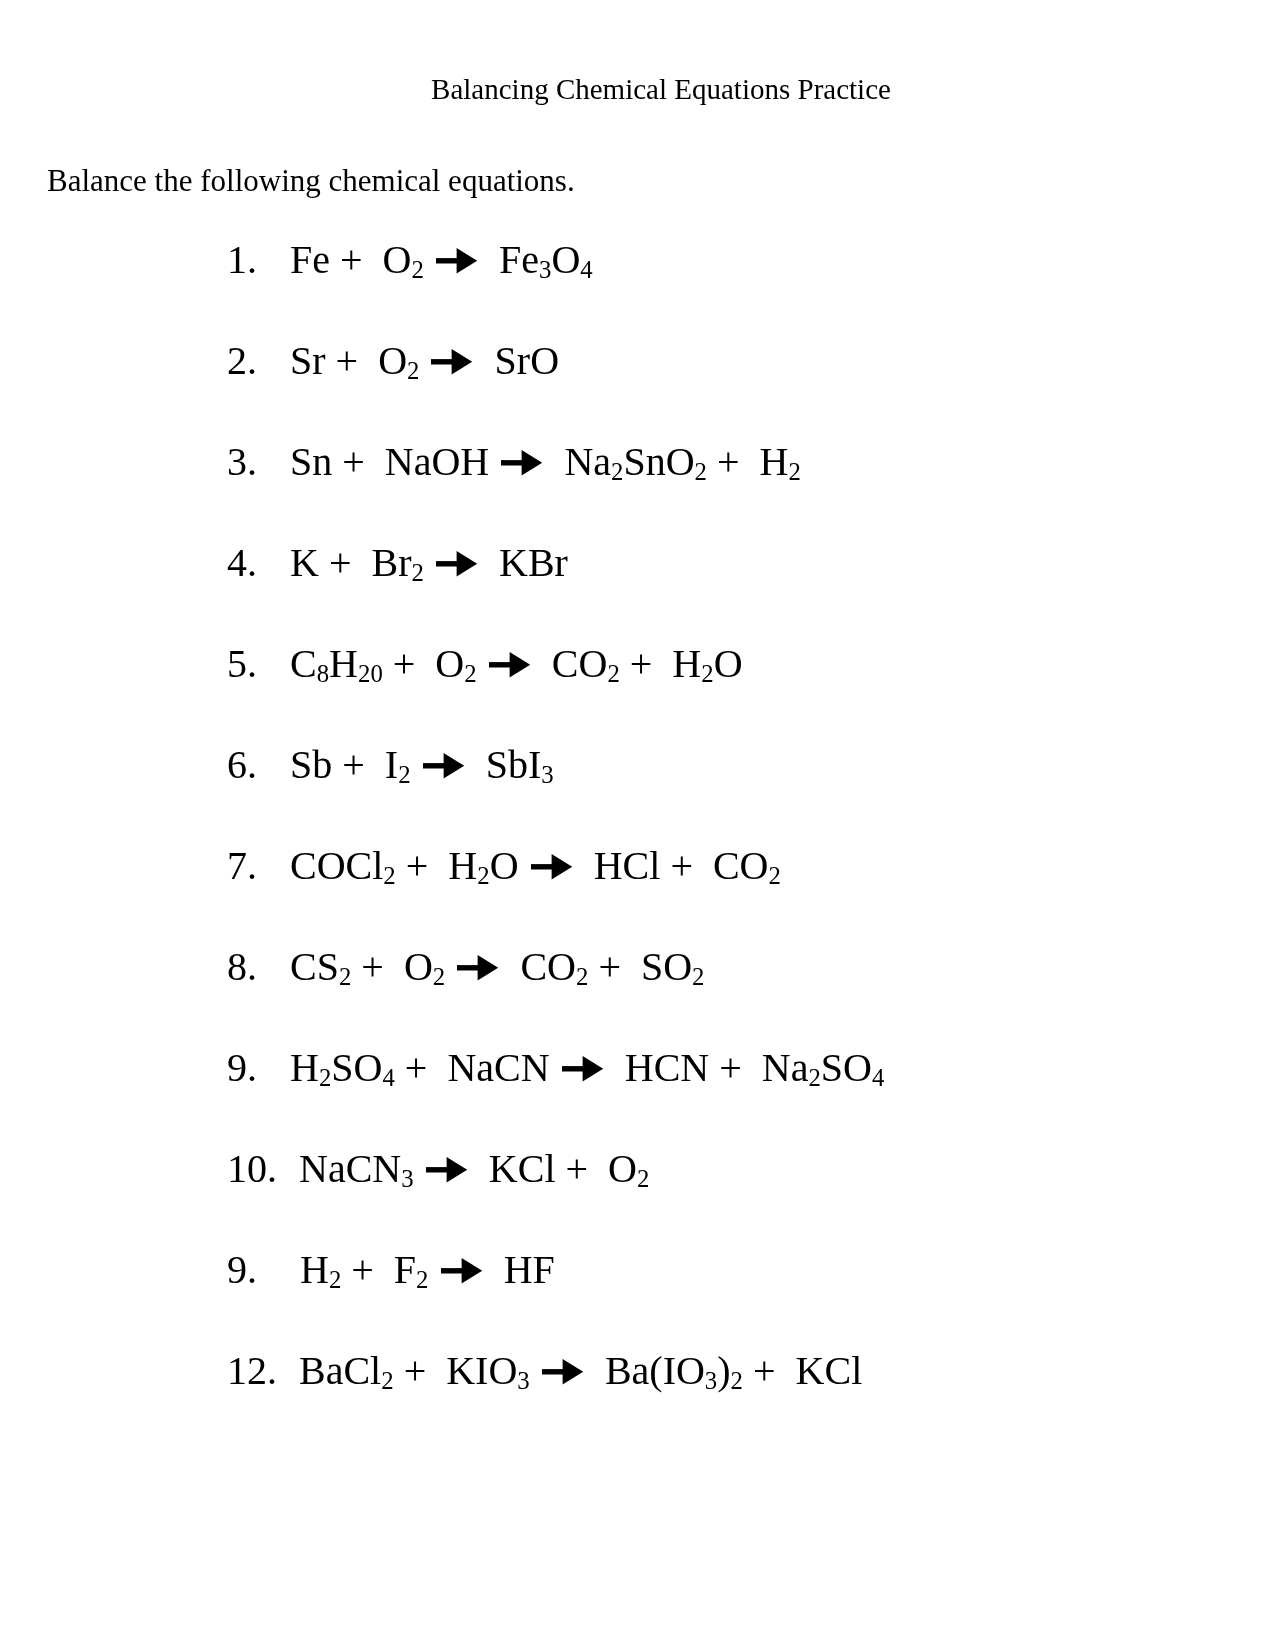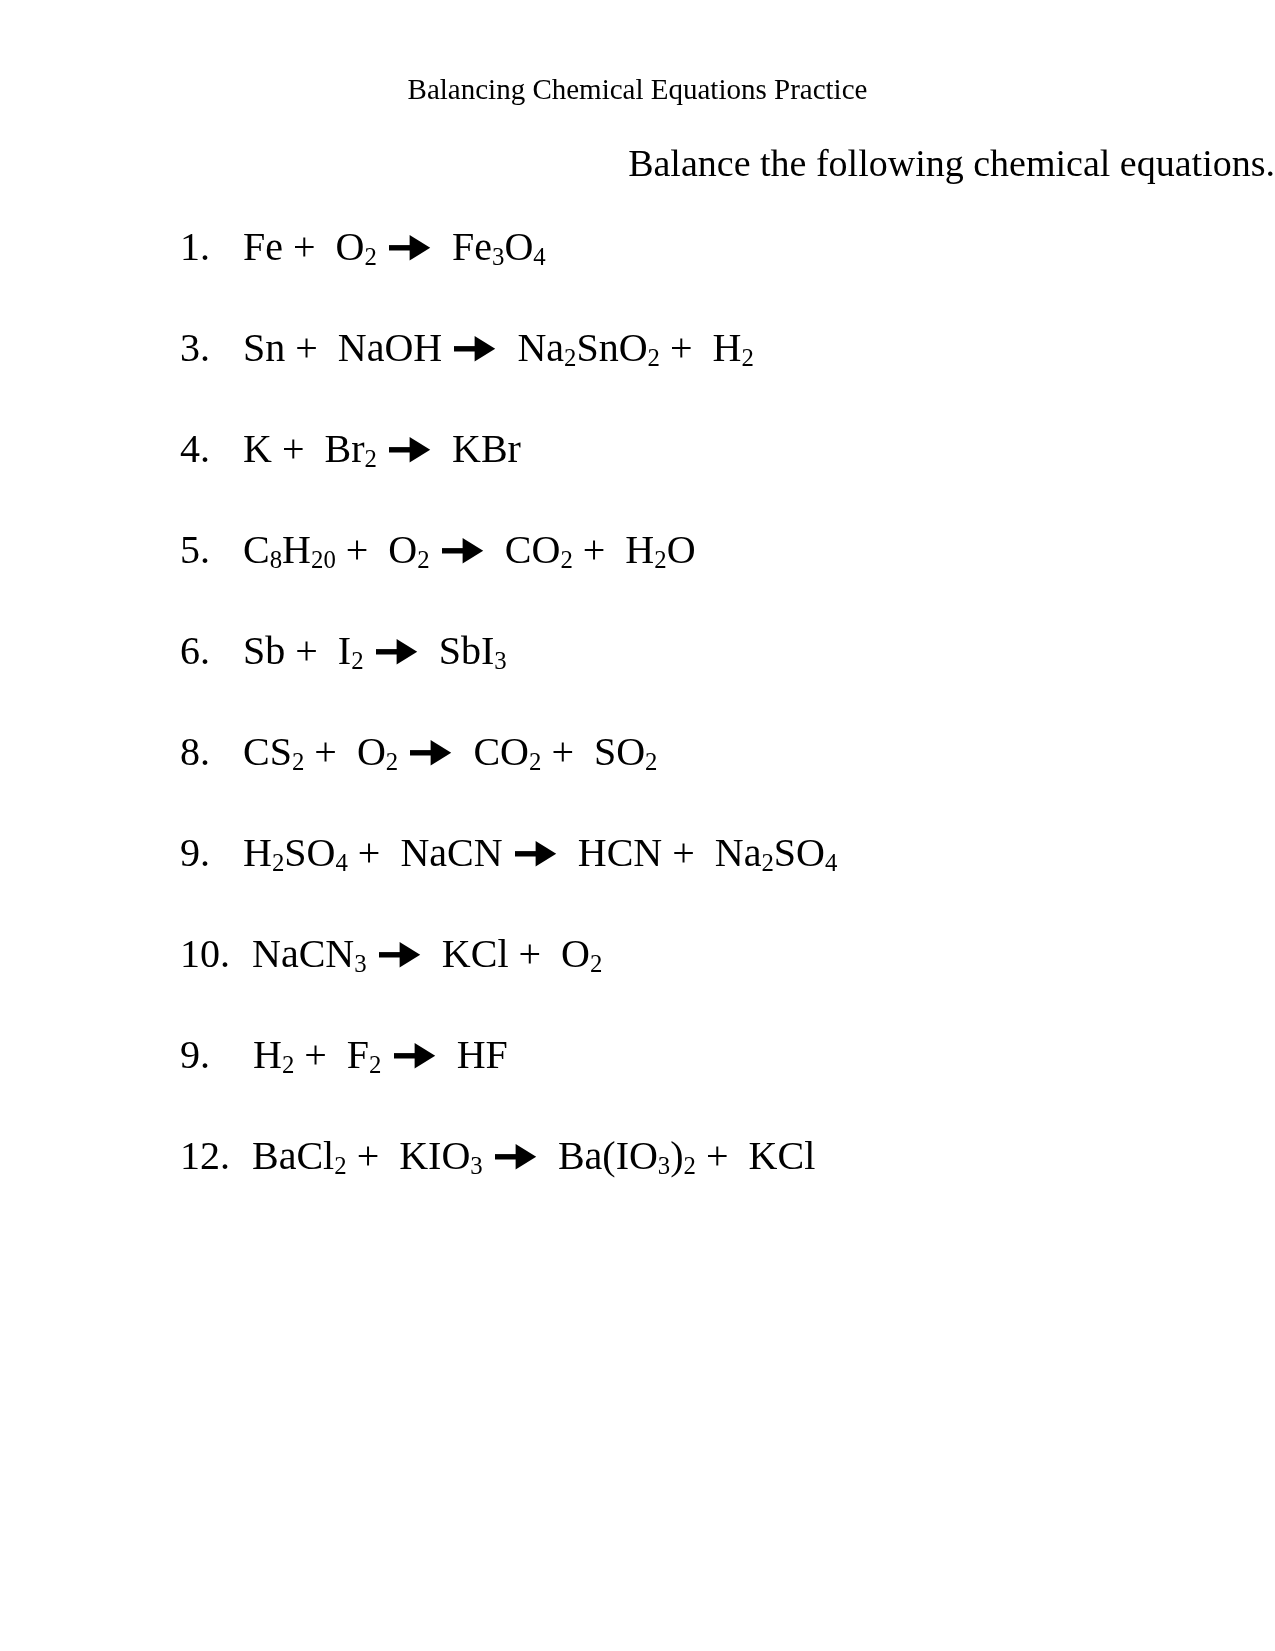--- a/index.html
+++ b/index.html
@@ -9,31 +9,32 @@
     height: 1651px;
     font-family: "Liberation Serif", "DejaVu Serif", serif;
     color: #000000;
     overflow: hidden;
   }
   .page {
     width: 1275px;
     height: 1651px;
     padding-top: 73px;
     background: #ffffff;
+    padding-left: 47px;
   }
   .title {
     text-align: center;
     font-size: 29px;
     line-height: 1.15;
   }
   .subtitle {
-    text-align: right;
-    font-size: 38px;
+    text-align: left;
+    font-size: 31px;
     line-height: 1.15;
-    margin-top: 36px;
+    margin-top: 57px;
   }
   .equations {
     margin-top: 39px;
   }
   .eq {
     font-size: 40px;
     line-height: 1.1;
     margin: 0 18px 57px 180px;
   }
   .eq-num {
@@ -63,36 +64,44 @@
 
 <main class="page">
   <h1 class="title" style="font-weight:normal;">Balancing Chemical Equations Practice</h1>
   <h2 class="subtitle" style="font-weight:normal;">Balance the following chemical equations.</h2>
 
   <div class="equations">
     <div class="eq"><span class="eq-num">1.</span><span class="eq-formula"><span>Fe +  O</span><sub>2</sub><span> </span><span class="arrow-icon" role="img" aria-label="→"><svg viewBox="0 0 44 26">
               <path d="M1 13 H 25" stroke="#000000" stroke-width="5.5" fill="none"></path>
               <polygon points="22,0 43,13 22,26" fill="#000000"></polygon>
             </svg></span><span>  Fe</span><sub>3</sub><span>O</span><sub>4</sub></span></div>
+    <div class="eq"><span class="eq-num">2.</span><span class="eq-formula"><span>Sr +  O</span><sub>2</sub><span> </span><span class="arrow-icon" role="img" aria-label="→"><svg viewBox="0 0 44 26">
+              <path d="M1 13 H 25" stroke="#000000" stroke-width="5.5" fill="none"></path>
+              <polygon points="22,0 43,13 22,26" fill="#000000"></polygon>
+            </svg></span><span>  SrO</span></span></div>
     <div class="eq"><span class="eq-num">3.</span><span class="eq-formula"><span>Sn +  NaOH </span><span class="arrow-icon" role="img" aria-label="→"><svg viewBox="0 0 44 26">
               <path d="M1 13 H 25" stroke="#000000" stroke-width="5.5" fill="none"></path>
               <polygon points="22,0 43,13 22,26" fill="#000000"></polygon>
             </svg></span><span>  Na</span><sub>2</sub><span>SnO</span><sub>2</sub><span> +  H</span><sub>2</sub></span></div>
     <div class="eq"><span class="eq-num">4.</span><span class="eq-formula"><span>K +  Br</span><sub>2</sub><span> </span><span class="arrow-icon" role="img" aria-label="→"><svg viewBox="0 0 44 26">
               <path d="M1 13 H 25" stroke="#000000" stroke-width="5.5" fill="none"></path>
               <polygon points="22,0 43,13 22,26" fill="#000000"></polygon>
             </svg></span><span>  KBr</span></span></div>
     <div class="eq"><span class="eq-num">5.</span><span class="eq-formula"><span>C</span><sub>8</sub><span>H</span><sub>20</sub><span> +  O</span><sub>2</sub><span> </span><span class="arrow-icon" role="img" aria-label="→"><svg viewBox="0 0 44 26">
               <path d="M1 13 H 25" stroke="#000000" stroke-width="5.5" fill="none"></path>
               <polygon points="22,0 43,13 22,26" fill="#000000"></polygon>
             </svg></span><span>  CO</span><sub>2</sub><span> +  H</span><sub>2</sub><span>O</span></span></div>
     <div class="eq"><span class="eq-num">6.</span><span class="eq-formula"><span>Sb +  I</span><sub>2</sub><span> </span><span class="arrow-icon" role="img" aria-label="→"><svg viewBox="0 0 44 26">
               <path d="M1 13 H 25" stroke="#000000" stroke-width="5.5" fill="none"></path>
               <polygon points="22,0 43,13 22,26" fill="#000000"></polygon>
             </svg></span><span>  SbI</span><sub>3</sub></span></div>
+    <div class="eq"><span class="eq-num">7.</span><span class="eq-formula"><span>COCl</span><sub>2</sub><span> +  H</span><sub>2</sub><span>O </span><span class="arrow-icon" role="img" aria-label="→"><svg viewBox="0 0 44 26">
+              <path d="M1 13 H 25" stroke="#000000" stroke-width="5.5" fill="none"></path>
+              <polygon points="22,0 43,13 22,26" fill="#000000"></polygon>
+            </svg></span><span>  HCl +  CO</span><sub>2</sub></span></div>
     <div class="eq"><span class="eq-num">8.</span><span class="eq-formula"><span>CS</span><sub>2</sub><span> +  O</span><sub>2</sub><span> </span><span class="arrow-icon" role="img" aria-label="→"><svg viewBox="0 0 44 26">
               <path d="M1 13 H 25" stroke="#000000" stroke-width="5.5" fill="none"></path>
               <polygon points="22,0 43,13 22,26" fill="#000000"></polygon>
             </svg></span><span>  CO</span><sub>2</sub><span> +  SO</span><sub>2</sub></span></div>
     <div class="eq"><span class="eq-num">9.</span><span class="eq-formula"><span>H</span><sub>2</sub><span>SO</span><sub>4</sub><span> +  NaCN </span><span class="arrow-icon" role="img" aria-label="→"><svg viewBox="0 0 44 26">
               <path d="M1 13 H 25" stroke="#000000" stroke-width="5.5" fill="none"></path>
               <polygon points="22,0 43,13 22,26" fill="#000000"></polygon>
             </svg></span><span>  HCN +  Na</span><sub>2</sub><span>SO</span><sub>4</sub></span></div>
     <div class="eq"><span class="eq-num">10.</span><span class="eq-formula"><span>NaCN</span><sub>3</sub><span> </span><span class="arrow-icon" role="img" aria-label="→"><svg viewBox="0 0 44 26">
               <path d="M1 13 H 25" stroke="#000000" stroke-width="5.5" fill="none"></path>

